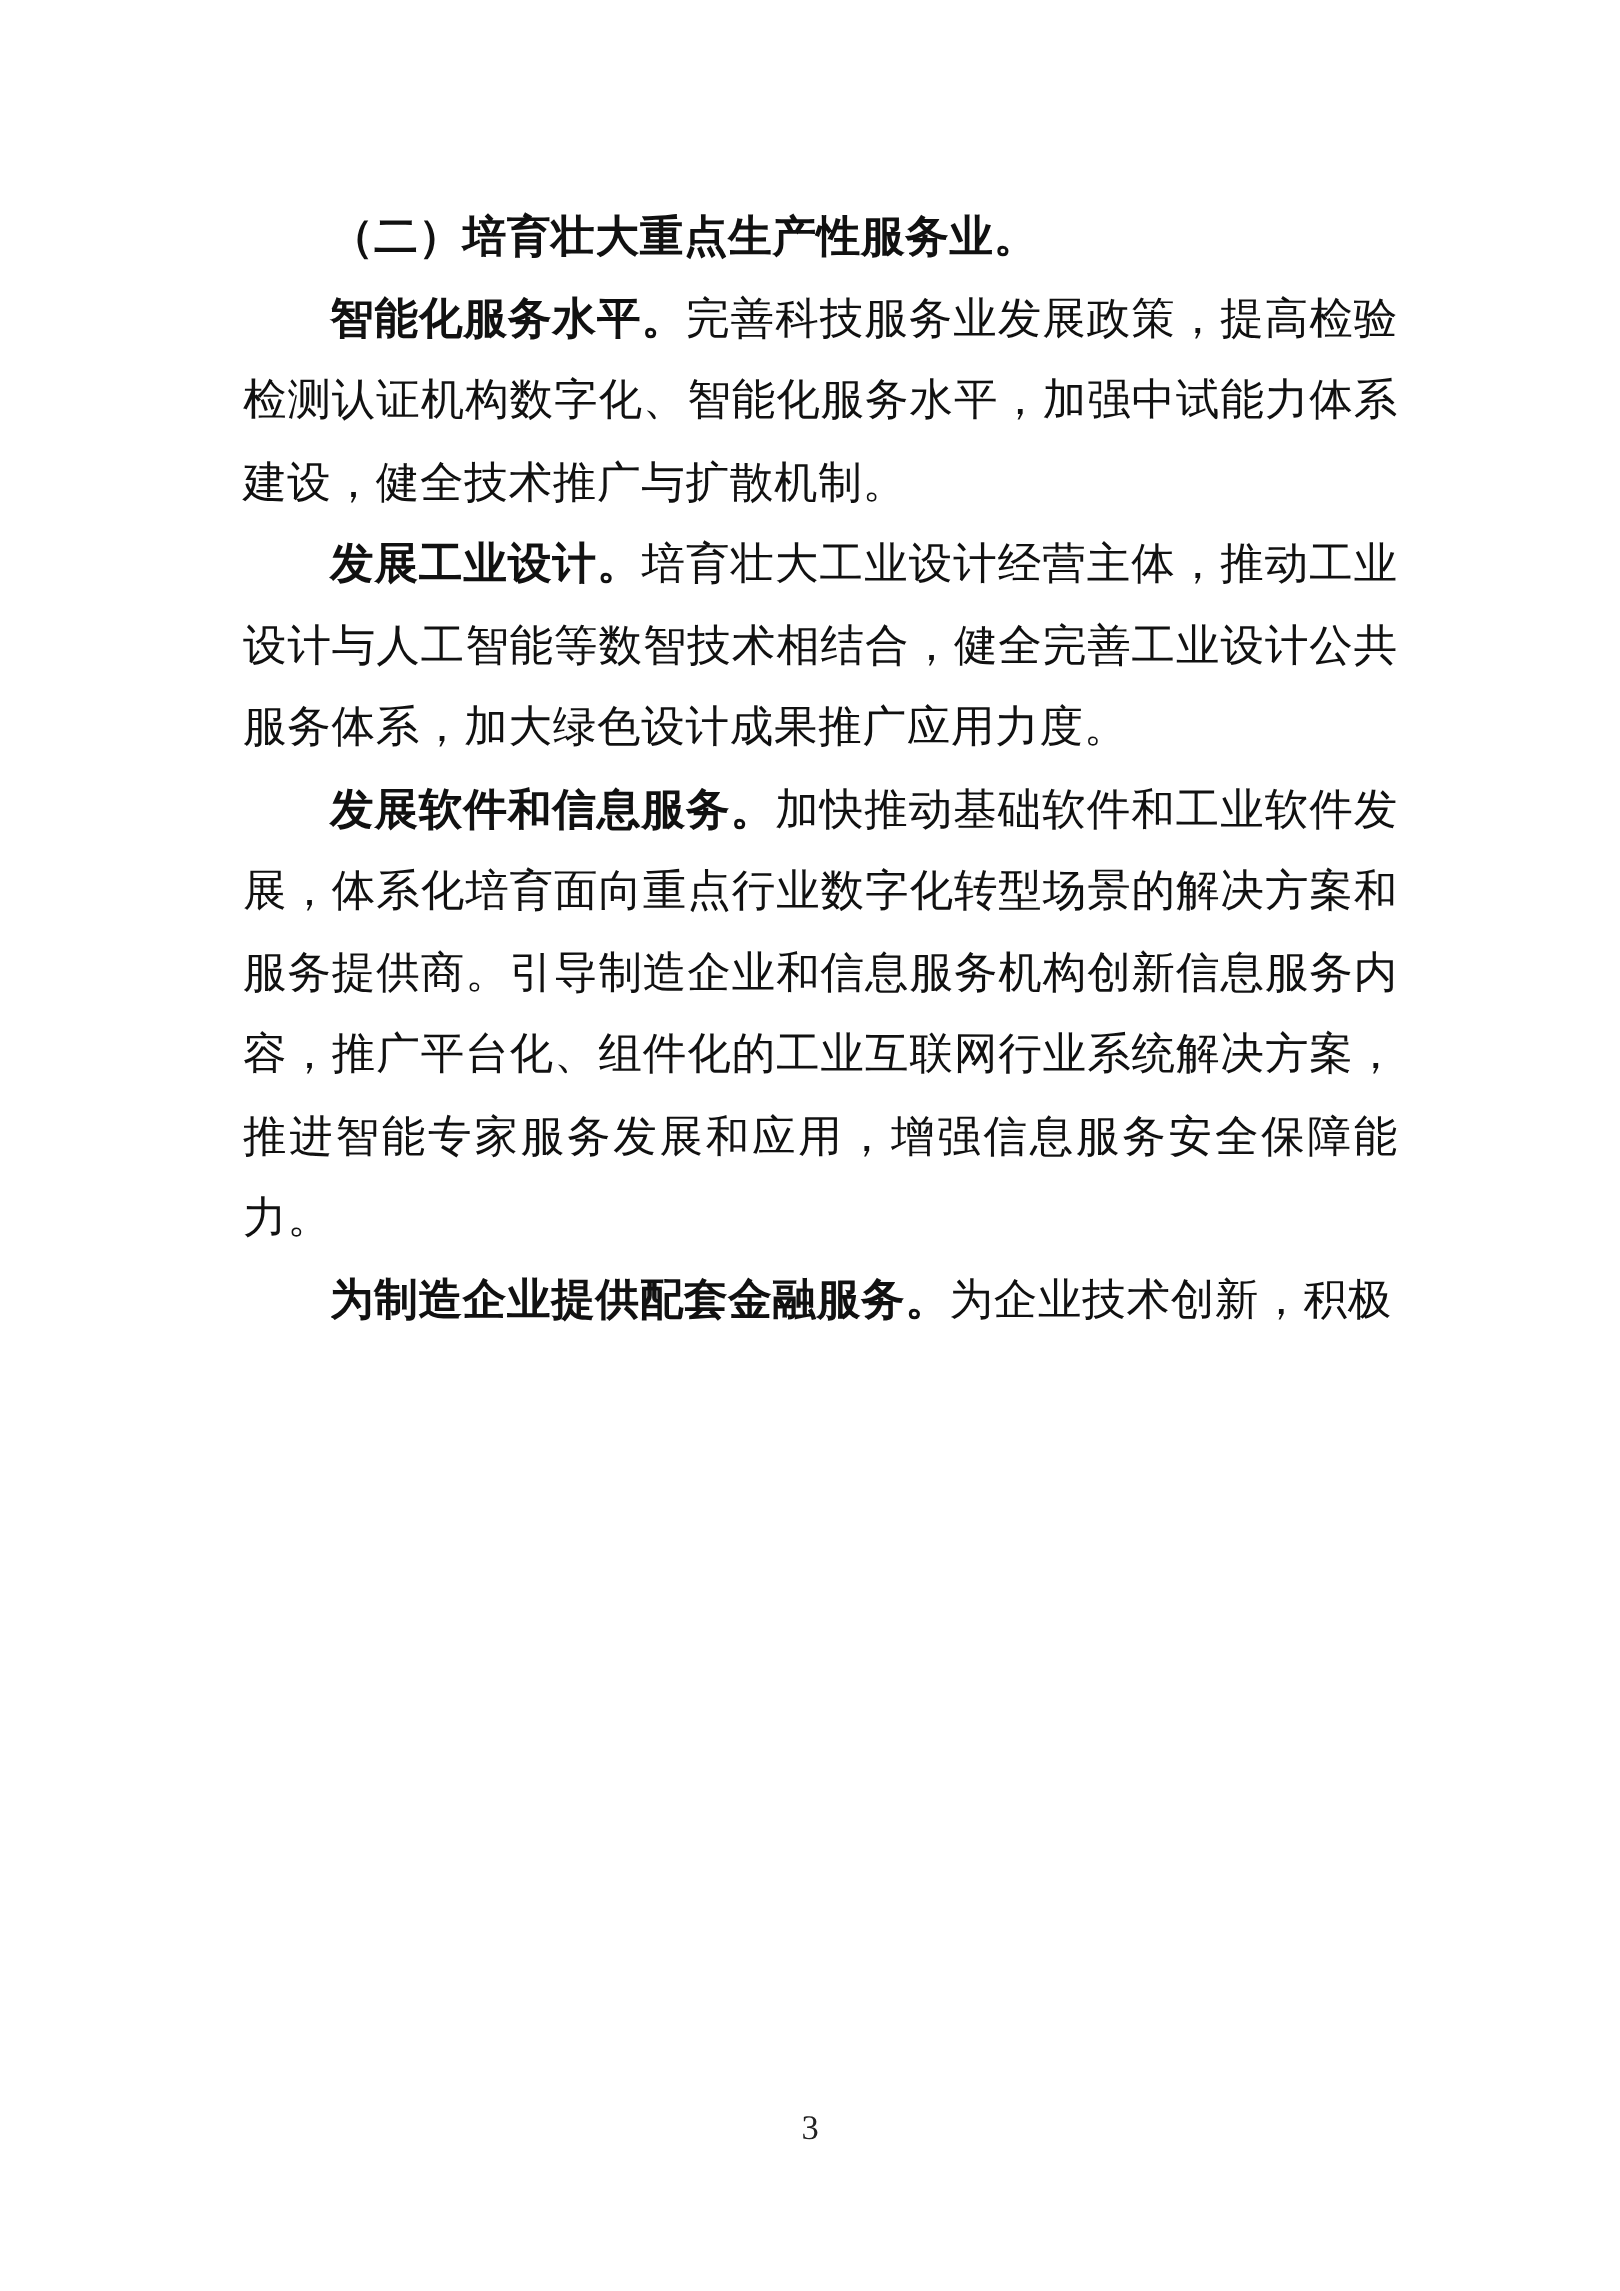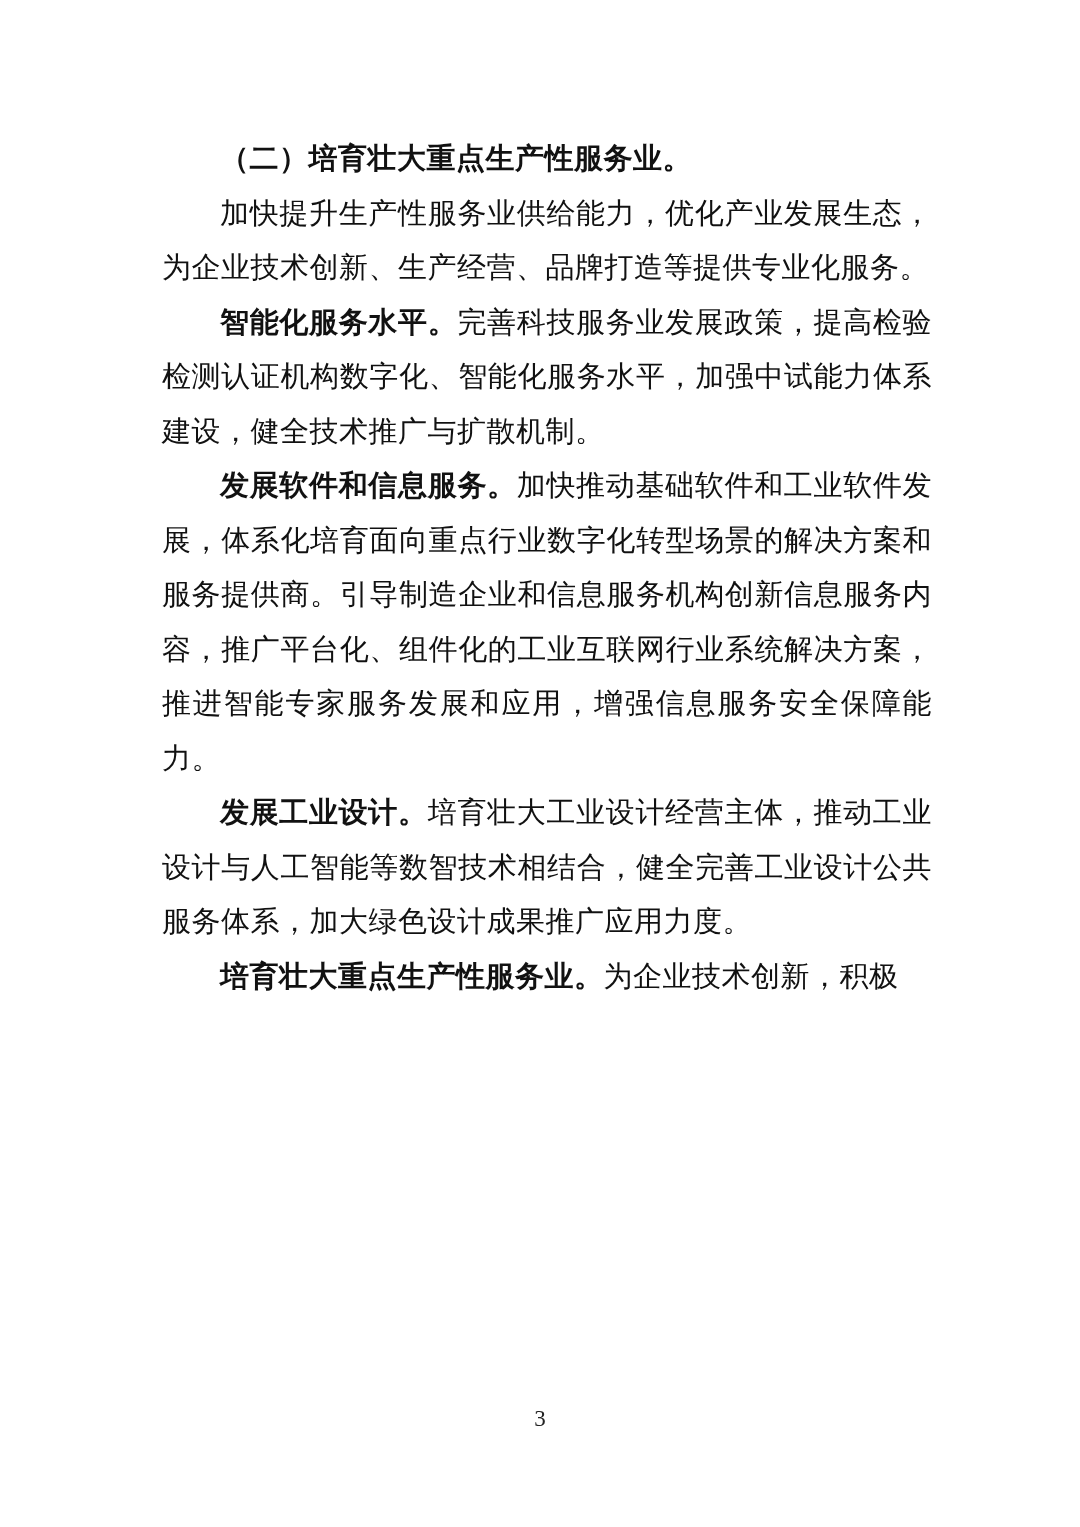--- a/index.html
+++ b/index.html
@@ -55,28 +55,27 @@
   }
 </style>
 </head>
 <body>
 
 <div class="page">
   <div class="content">
 
     <p class="heading">（二）培育壮大重点生产性服务业。</p>
 
-    <p>加快提升生产性服务业供给能力，优化产业发展生态，为企业技术创新、生产经营、品牌打造等提供专业化服务。</p>
 
     <p><span class="lead">智能化服务水平。</span><span>完善科技服务业发展政策，提高检验检测认证机构数字化、智能化服务水平，加强中试能力体系建设，健全技术推广与扩散机制。</span></p>
 
+    <p><span class="lead">发展工业设计。</span><span>培育壮大工业设计经营主体，推动工业设计与人工智能等数智技术相结合，健全完善工业设计公共服务体系，加大绿色设计成果推广应用力度。</span></p>
+
     <p><span class="lead">发展软件和信息服务。</span><span>加快推动基础软件和工业软件发展，体系化培育面向重点行业数字化转型场景的解决方案和服务提供商。引导制造企业和信息服务机构创新信息服务内容，推广平台化、组件化的工业互联网行业系统解决方案，推进智能专家服务发展和应用，增强信息服务安全保障能力。</span></p>
-
-    <p><span class="lead">发展工业设计。</span><span>培育壮大工业设计经营主体，推动工业设计与人工智能等数智技术相结合，健全完善工业设计公共服务体系，加大绿色设计成果推广应用力度。</span></p>
 
 
 
-    <p><span class="lead">培育壮大重点生产性服务业。</span><span>为企业技术创新，积极</span></p>
+    <p><span class="lead">为制造企业提供配套金融服务。</span><span>为企业技术创新，积极</span></p>
 
   </div>
 
   <div class="page-number">3</div>
 </div>
 
 </body></html>

